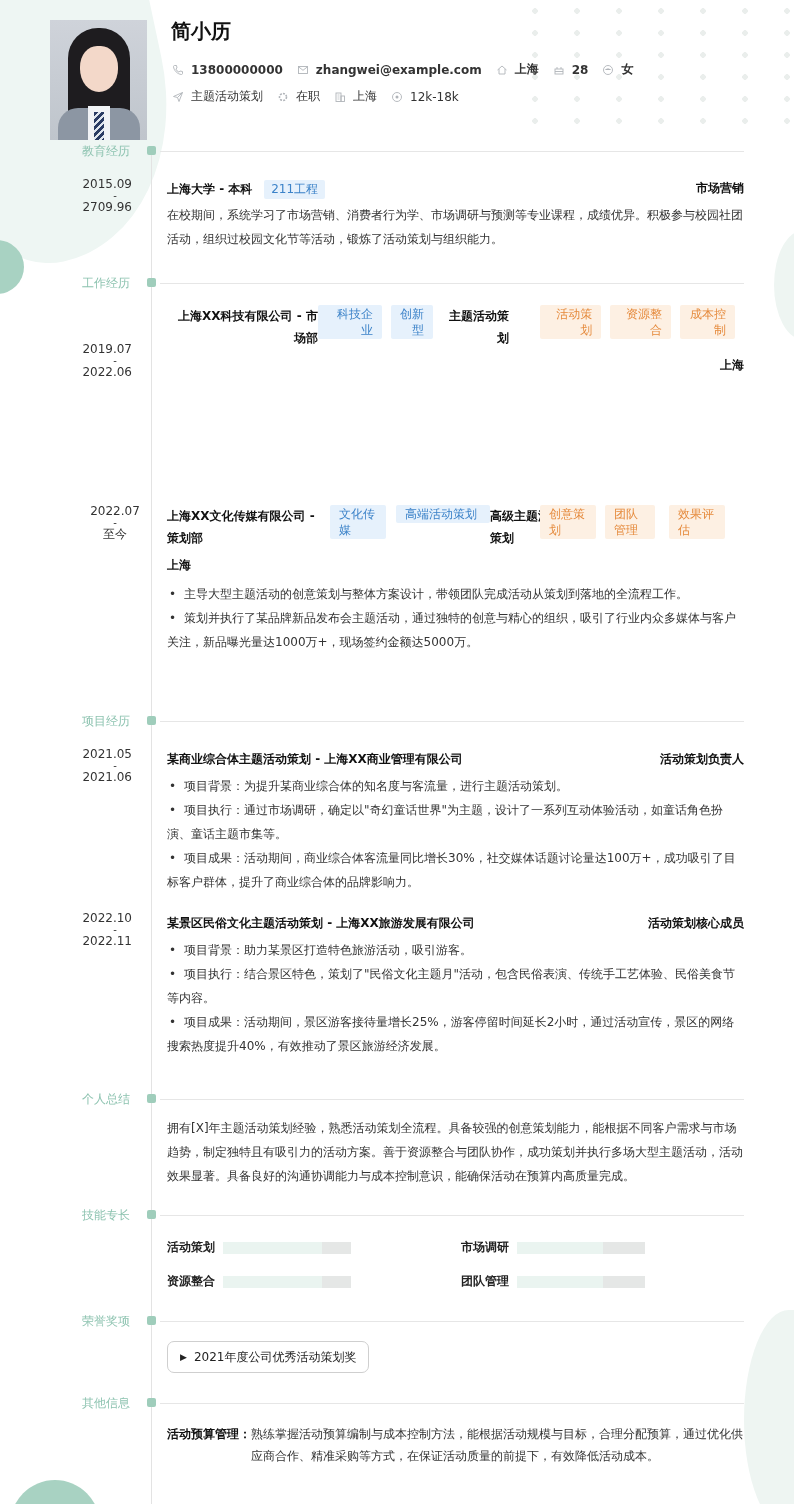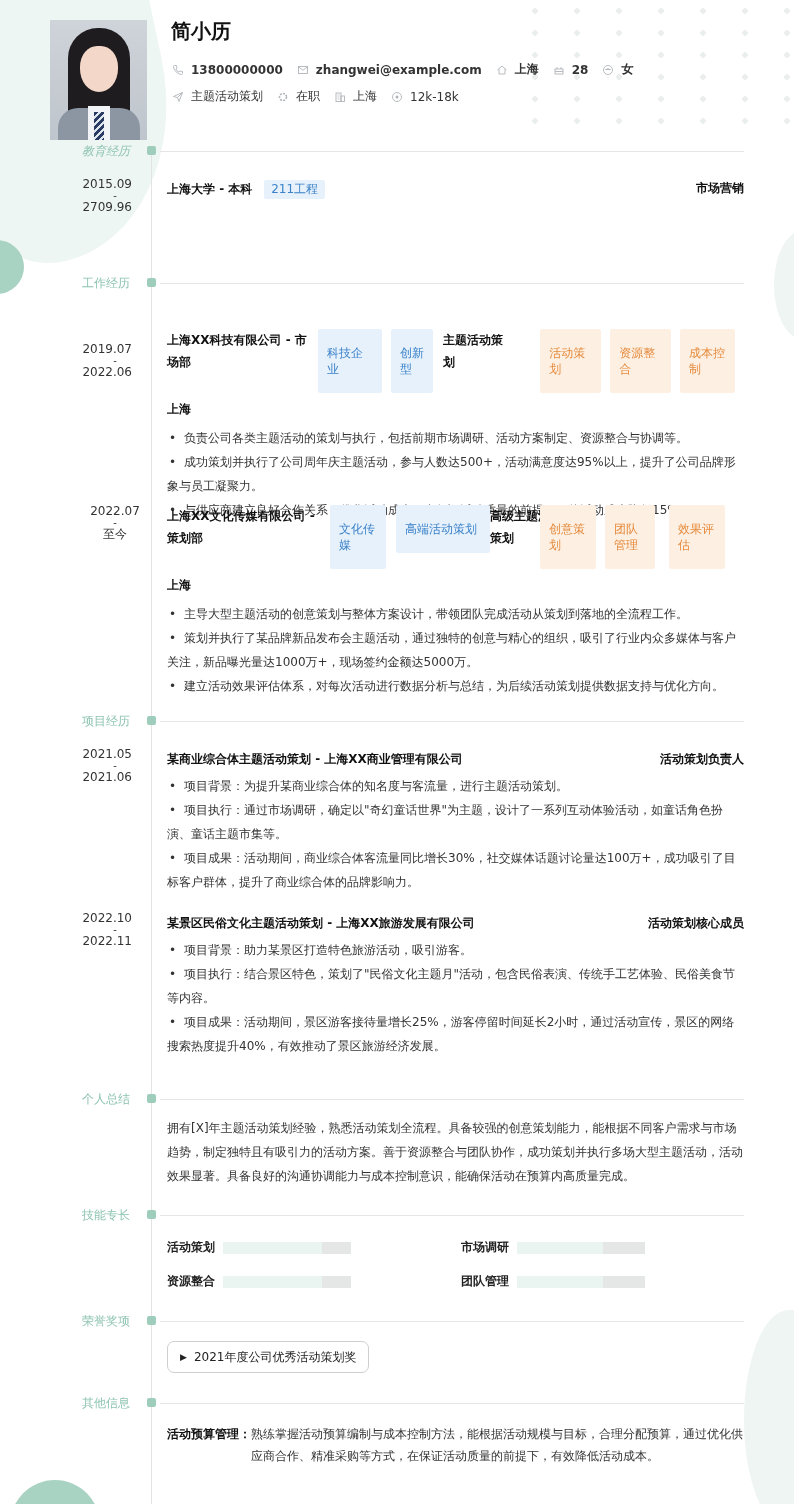--- a/index.html
+++ b/index.html
@@ -48,21 +48,21 @@
 
   .entry-body { position: absolute; left: 167px; width: 577px; }
   .entry-title-row { display: flex; align-items: flex-start; justify-content: space-between; }
   .entry-title { font-size: 12px; font-weight: bold; color: #111; }
   .entry-right { font-size: 12px; font-weight: bold; color: #111; }
   .tag-blue { display: inline-block; background: #e6f1fc; color: #3b82c8; font-size: 12px; padding: 1px 7px; margin-left: 8px; font-weight: normal; border-radius: 2px; }
   .para { font-size: 12px; line-height: 24px; color: #333; margin-top: 4px; }
 
   .job-header { display: flex; align-items: flex-start; }
   .job-company { width: 155px; font-size: 12px; font-weight: bold; line-height: 22px; color: #111; }
-  .job-tag { display: inline-block; font-size: 12px; line-height: 16px; padding: 16px 9px; margin-right: 9px; border-radius: 2px; font-family: Liberation Serif, serif; }
+  .job-tag { display: inline-block; font-size: 12px; line-height: 16px; padding: 1px 9px; margin-right: 9px; border-radius: 2px; font-family: Liberation Serif, serif; }
   .job-tag.blue { background: #e6f1fc; color: #3b82c8; }
   .job-tag.orange { background: #fdf0e3; color: #e58a3c; }
   .job-role { font-size: 12px; font-weight: bold; color: #111; line-height: 22px; margin-right: 20px; }
   .job-city { font-size: 12px; font-weight: bold; margin-top: 8px; color: #111; }
 
   .bullets { list-style: none; margin-top: 8px; }
   .bullets li { font-size: 12px; line-height: 24px; color: #333; position: relative; padding-left: 17px; text-indent: 0; }
   .bullets li::before { content: "•"; position: absolute; left: 2px; top: 0; color: #333; }
   .bullets.wrap li { padding-left: 0; text-indent: 17px; }
   .bullets.wrap li::before { left: 2px; text-indent: 0; }
@@ -179,69 +179,65 @@
       <span class="info-icon">
           <svg viewBox="0 0 12 12">
             <circle cx="6" cy="6" r="4.5" fill="none" stroke="#b0b4b9" stroke-width="0.9"></circle>
             <circle cx="6" cy="6" r="1.5" fill="#b0b4b9"></circle>
           </svg>
         </span>
       <span>12k-18k</span>
     </div>
   </div>
 
-  <div class="section-head" style="top:141px;font-style:italic;">
+  <div class="section-head" style="top:141px;">
     <span class="section-title">教育经历</span>
     <span class="section-marker"></span>
     <span class="section-rule"></span>
   </div>
   <div class="entry-date" style="top:177px;">
     <span>2015.09</span>
     <span class="dash">-</span>
     <span>2709.96</span>
   </div>
   <div class="entry-body" style="top:180px;">
     <div class="entry-title-row">
       <div>
         <span class="entry-title">上海大学 - 本科</span>
         <span class="tag-blue">211工程</span>
       </div>
       <span class="entry-right">市场营销</span>
     </div>
+    <div class="para">在校期间，系统学习了市场营销、消费者行为学、市场调研与预测等专业课程，成绩优异。积极参与校园社团活动，组织过校园文化节等活动，锻炼了活动策划与组织能力。</div>
   </div>
 
   <div class="section-head" style="top:273px;">
     <span class="section-title">工作经历</span>
     <span class="section-marker"></span>
     <span class="section-rule"></span>
   </div>
 
   <div class="entry-date" style="top:310px;margin-top:32px;">
     <span>2019.07</span>
     <span class="dash">-</span>
     <span>2022.06</span>
   </div>
-  <div class="entry-body" style="top:329px;">
+  <div class="entry-body" style="top:305px;text-align:right;">
     <div class="job-header">
       <div class="job-company">上海XX科技有限公司 - 市场部</div>
       <div style="width:290px;display:flex;align-items:flex-start;">
         <span class="job-tag blue" style="width:64px;">科技企业</span>
         <span class="job-tag blue" style="width:42px;margin-right:10px;">创新型</span>
         <span class="job-role" style="width:66px;margin-right:14px;">主题活动策划</span>
       </div>
       <span class="job-tag orange" style="width:62px;margin-left:-60px;">活动策划</span>
       <span class="job-tag orange" style="width:62px;">资源整合</span>
       <span class="job-tag orange" style="width:56px;">成本控制</span>
     </div>
     <div class="job-city">上海</div>
-    <ul class="bullets wrap">
-      <li>负责公司各类主题活动的策划与执行，包括前期市场调研、活动方案制定、资源整合与协调等。</li>
-      <li>成功策划并执行了公司周年庆主题活动，参与人数达500+，活动满意度达95%以上，提升了公司品牌形象与员工凝聚力。</li>
-      <li>与供应商建立良好合作关系，优化活动成本，在保证活动质量的前提下，使活动成本降低15%。</li>
-    </ul>
   </div>
 
   <div class="entry-date center" style="top:504px;">
     <span>2022.07</span>
     <span class="dash" style="padding-left:0;">-</span>
     <span>至今</span>
   </div>
   <div class="entry-body" style="top:505px;">
     <div class="job-header">
       <div class="job-company" style="width:163px;">上海XX文化传媒有限公司 - 策划部</div>
@@ -251,21 +247,20 @@
         <span class="job-role" style="width:76px;margin-right:0;">高级主题活动策划</span>
       </div>
       <span class="job-tag orange" style="width:56px;margin-left:-70px;">创意策划</span>
       <span class="job-tag orange" style="width:50px;margin-right:14px;">团队管理</span>
       <span class="job-tag orange" style="width:56px;">效果评估</span>
     </div>
     <div class="job-city">上海</div>
     <ul class="bullets wrap">
       <li>主导大型主题活动的创意策划与整体方案设计，带领团队完成活动从策划到落地的全流程工作。</li>
       <li>策划并执行了某品牌新品发布会主题活动，通过独特的创意与精心的组织，吸引了行业内众多媒体与客户关注，新品曝光量达1000万+，现场签约金额达5000万。</li>
-      <li>建立活动效果评估体系，对每次活动进行数据分析与总结，为后续活动策划提供数据支持与优化方向。</li>
     </ul>
   </div>
 
   <div class="section-head" style="top:711px;">
     <span class="section-title">项目经历</span>
     <span class="section-marker"></span>
     <span class="section-rule"></span>
   </div>
 
   <div class="entry-date" style="top:747px;">

